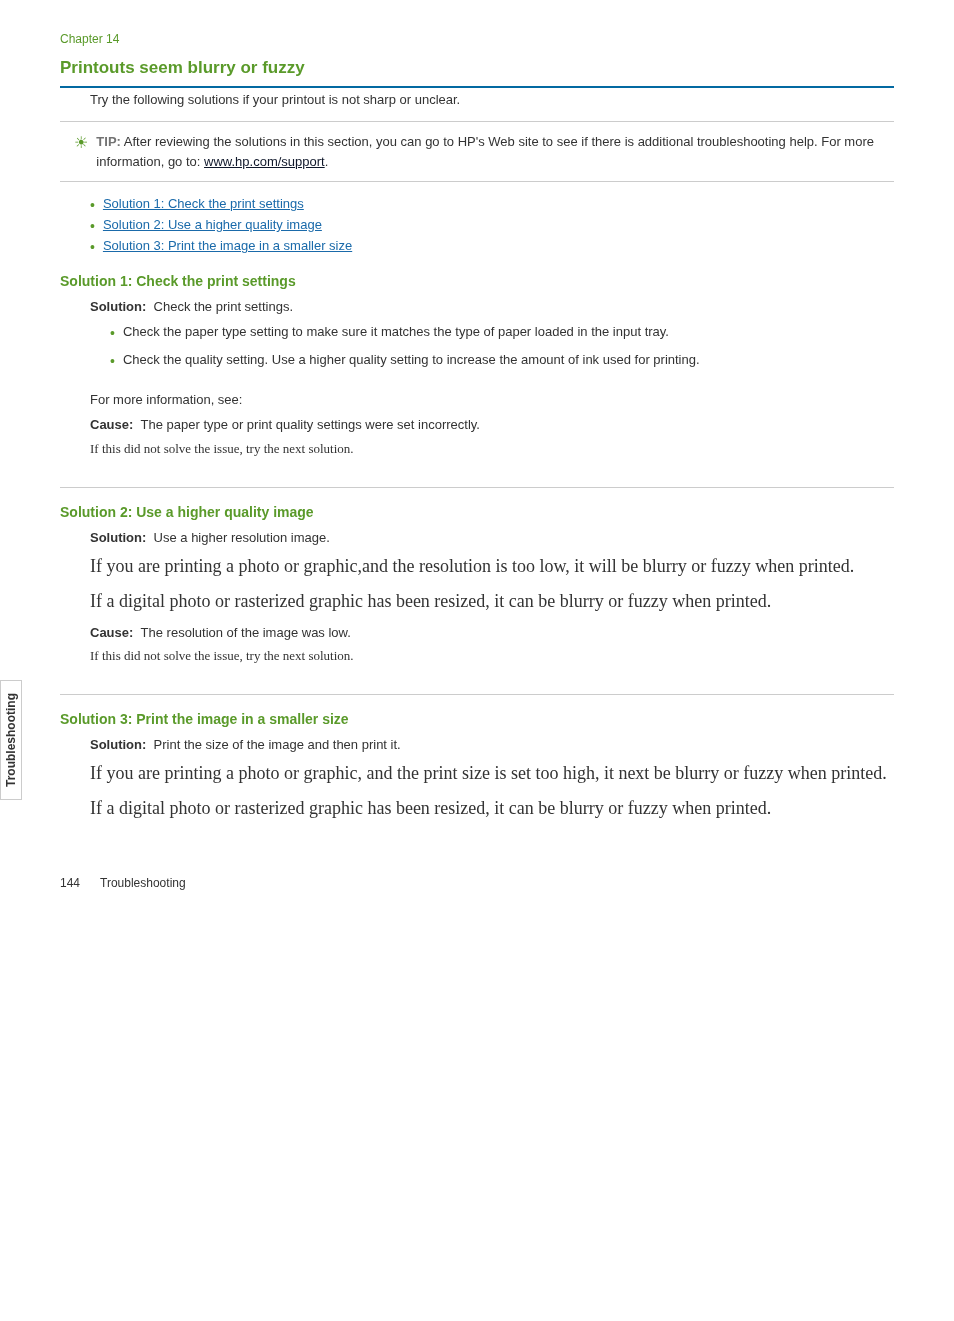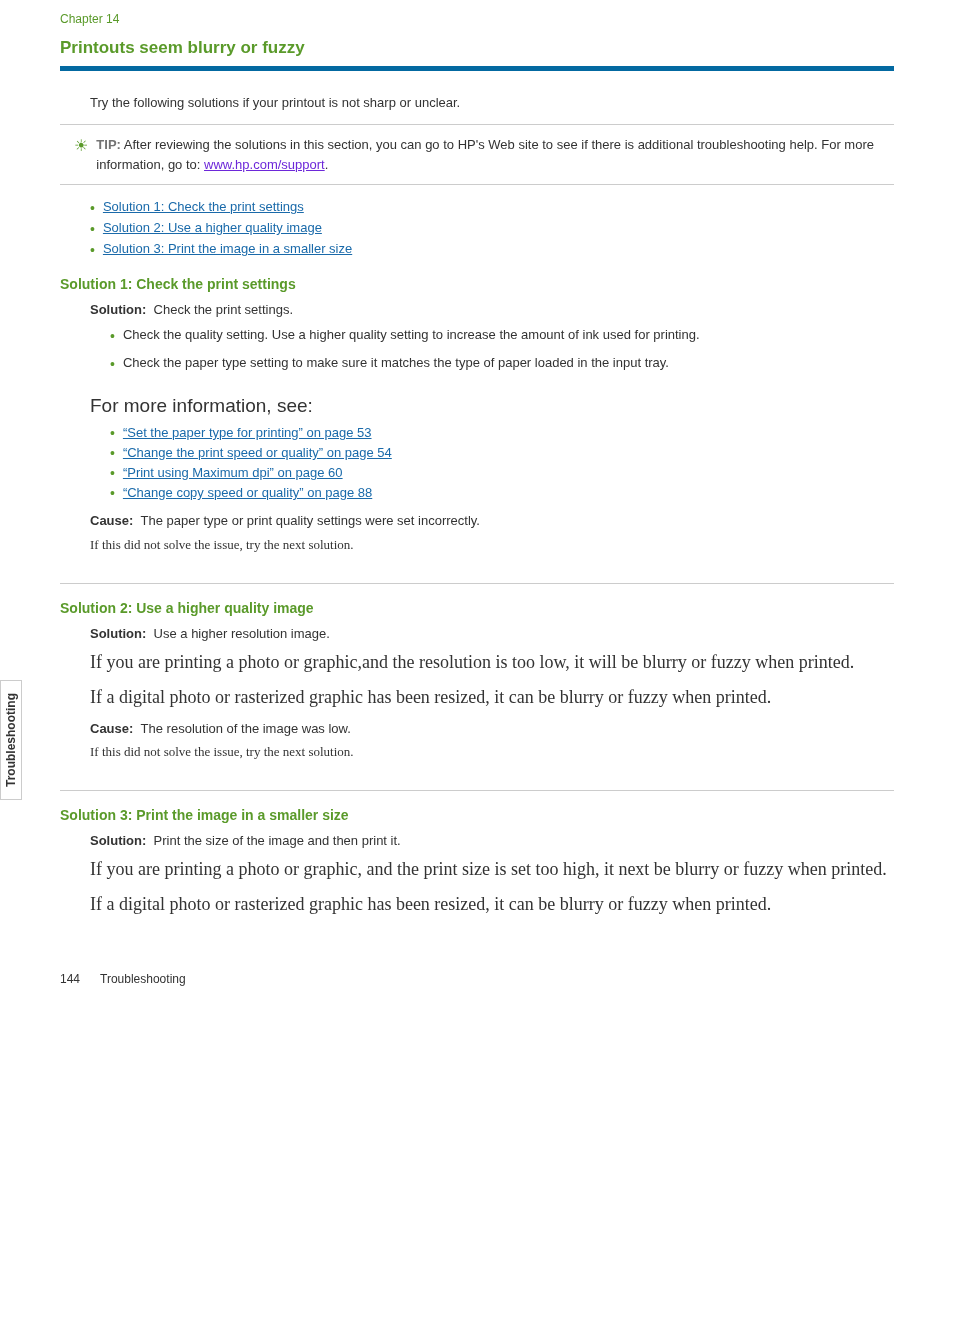--- a/index.html
+++ b/index.html
@@ -7,37 +7,37 @@
       font-family: Arial, Helvetica, sans-serif;
       font-size: 13px;
       color: #333;
       background: #fff;
       width: 954px;
       min-height: 1321px;
       position: relative;
     }
 
     .page-wrapper {
-      padding: 12px 60px 60px 60px;
+      padding: 32px 60px 60px 60px;
       position: relative;
     }
 
     .chapter-label {
       color: #5a9a2a;
       font-size: 12px;
       margin-bottom: 12px;
     }
 
     .page-title {
       color: #5a9a2a;
       font-size: 17px;
       font-weight: bold;
-      border-bottom: 5px solid #0369a1;
+      border-bottom: 2px solid #0369a1;
       padding-bottom: 8px;
-      margin-bottom: 24px;
+      margin-bottom: 4px;
     }
 
     .intro-text {
       font-size: 13px;
       margin-bottom: 14px;
       margin-left: 30px;
     }
 
     .tip-box {
       border-top: 1px solid #ccc;
@@ -59,21 +59,21 @@
     .tip-content {
       font-size: 13px;
       line-height: 1.5;
     }
 
     .tip-content strong {
       color: #737373;
     }
 
     .tip-link {
-      color: #6d28d9;
+      color: #0f172a;
       text-decoration: underline;
     }
 
     .toc-list {
       list-style: none;
       margin-left: 30px;
       margin-bottom: 18px;
     }
 
     .toc-list li {
@@ -138,21 +138,21 @@
       content: "•";
       color: #5a9a2a;
       font-size: 14px;
       flex-shrink: 0;
       margin-top: 1px;
     }
 
     .for-more-text {
       margin-left: 30px;
       margin-bottom: 8px;
-      font-size: 19px;
+      font-size: 13px;
       margin-top: 20px;
     }
 
     .ref-list {
       list-style: none;
       margin-left: 50px;
       margin-bottom: 10px;
     }
 
     .ref-list li {
@@ -273,43 +273,29 @@
   <div class="solution-section" id="solution1">
     <h2 class="section-title">Solution 1: Check the print settings</h2>
 
     <p class="solution-label">
       <strong>Solution:</strong>
       &nbsp;<span>Check the print settings.</span>
     </p>
 
     <ul class="bullet-list">
       <li>
+        <span>Check the paper type setting to make sure it matches the type of paper loaded in the input tray.</span>
+      </li>
+      <li>
         <span>Check the quality setting. Use a higher quality setting to increase the amount of ink used for printing.</span>
       </li>
-      <li>
-        <span>Check the paper type setting to make sure it matches the type of paper loaded in the input tray.</span>
-      </li>
     </ul>
 
     <p class="for-more-text">For more information, see:</p>
 
-    <ul class="ref-list">
-      <li>
-        <a href="#">“Set the paper type for printing” on page 53</a>
-      </li>
-      <li>
-        <a href="#">“Change the print speed or quality” on page 54</a>
-      </li>
-      <li>
-        <a href="#">“Print using Maximum dpi” on page 60</a>
-      </li>
-      <li>
-        <a href="#">“Change copy speed or quality” on page 88</a>
-      </li>
-    </ul>
 
     <p class="cause-text">
       <strong>Cause:</strong>
       &nbsp;<span>The paper type or print quality settings were set incorrectly.</span>
     </p>
 
     <p class="next-solution-text">If this did not solve the issue, try the next solution.</p>
   </div>
 
   <div class="solution-section-divider"></div>

